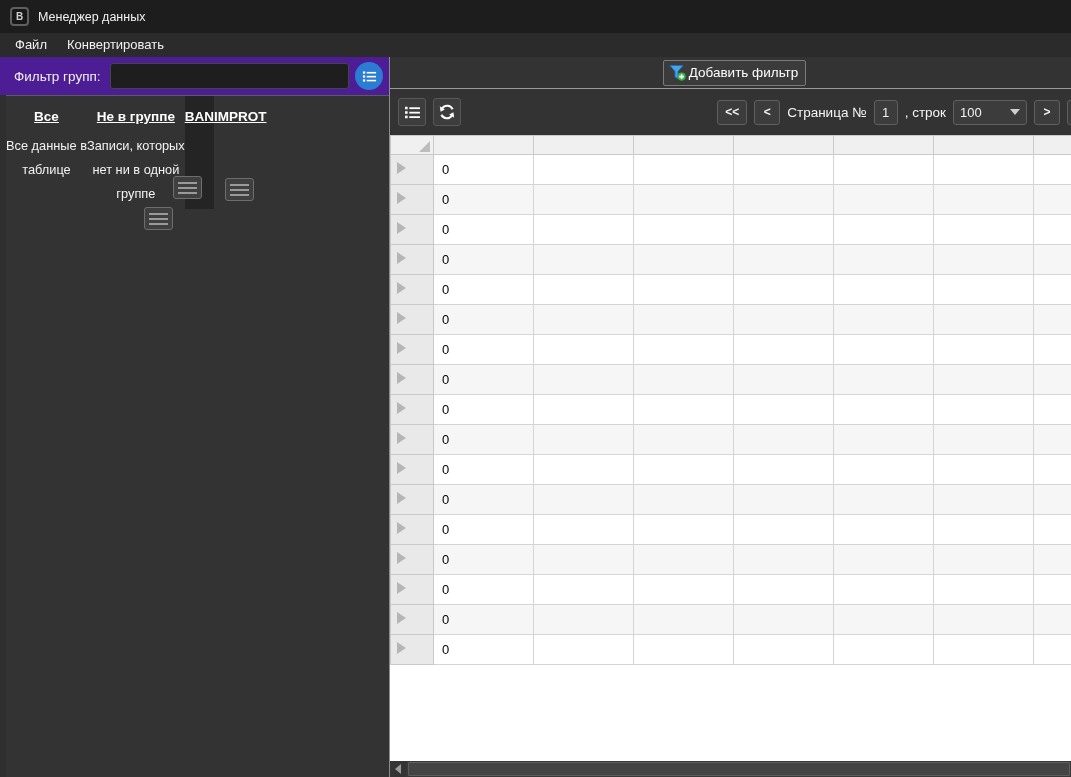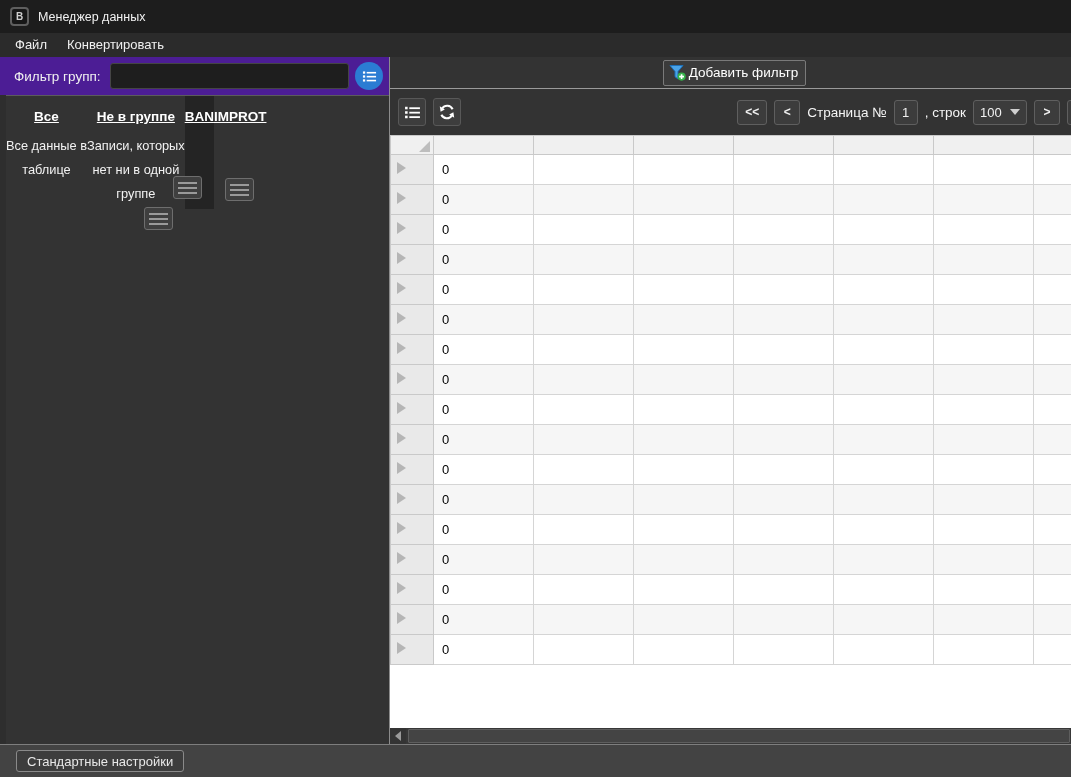--- a/index.html
+++ b/index.html
@@ -70,21 +70,21 @@
               border-radius:3px; display:flex; align-items:center; justify-content:center;
               cursor:pointer; }
   .tool-right { margin-left:auto; display:flex; align-items:center; gap:7px; padding-right:0;
                 margin-right:-26px; }
   .pg-btn { height:25px; min-width:26px; background:#3c3c3c; border:1px solid #5f5f5f;
             border-radius:3px; color:#f0f0f0; font-size:12px; font-weight:bold;
             display:flex; align-items:center; justify-content:center; padding:0 7px; cursor:pointer; }
   .pg-label { color:#f5f5f5; font-size:13.5px; white-space:nowrap; }
   .pg-input { width:24px; height:25px; background:#3c3c3c; border:1px solid #5f5f5f;
               border-radius:3px; color:#f0f0f0; font-size:13px; text-align:center; outline:none; }
-  .pg-select { width:54px; height:25px; background:#3c3c3c; border:1px solid #5f5f5f;
+  .pg-select { width:74px; height:25px; background:#3c3c3c; border:1px solid #5f5f5f;
                border-radius:3px; color:#f0f0f0; font-size:13px; display:flex;
                align-items:center; padding:0 6px; cursor:pointer; }
   .pg-select .arrow-down { margin-left:auto; width:0; height:0;
                border-left:5px solid transparent; border-right:5px solid transparent;
                border-top:6px solid #cfcfcf; }
 
   
   .table-area { flex:1 1 auto; background:#ffffff; overflow:hidden; min-height:0; }
   table.grid { border-collapse:collapse; table-layout:fixed; width:743px; }
   table.grid col.c-head { width:43px; }
@@ -457,17 +457,14 @@
 
       <div class="hscroll">
         <div class="hscroll-btn">
           <span class="tri-left"></span>
         </div>
         <div class="hscroll-thumb"></div>
       </div>
     </div>
   </div>
 
-  <div class="bottombar">
-    <button class="settings-btn">Стандартные настройки</button>
-  </div>
 
 </div>
 
 </body></html>

